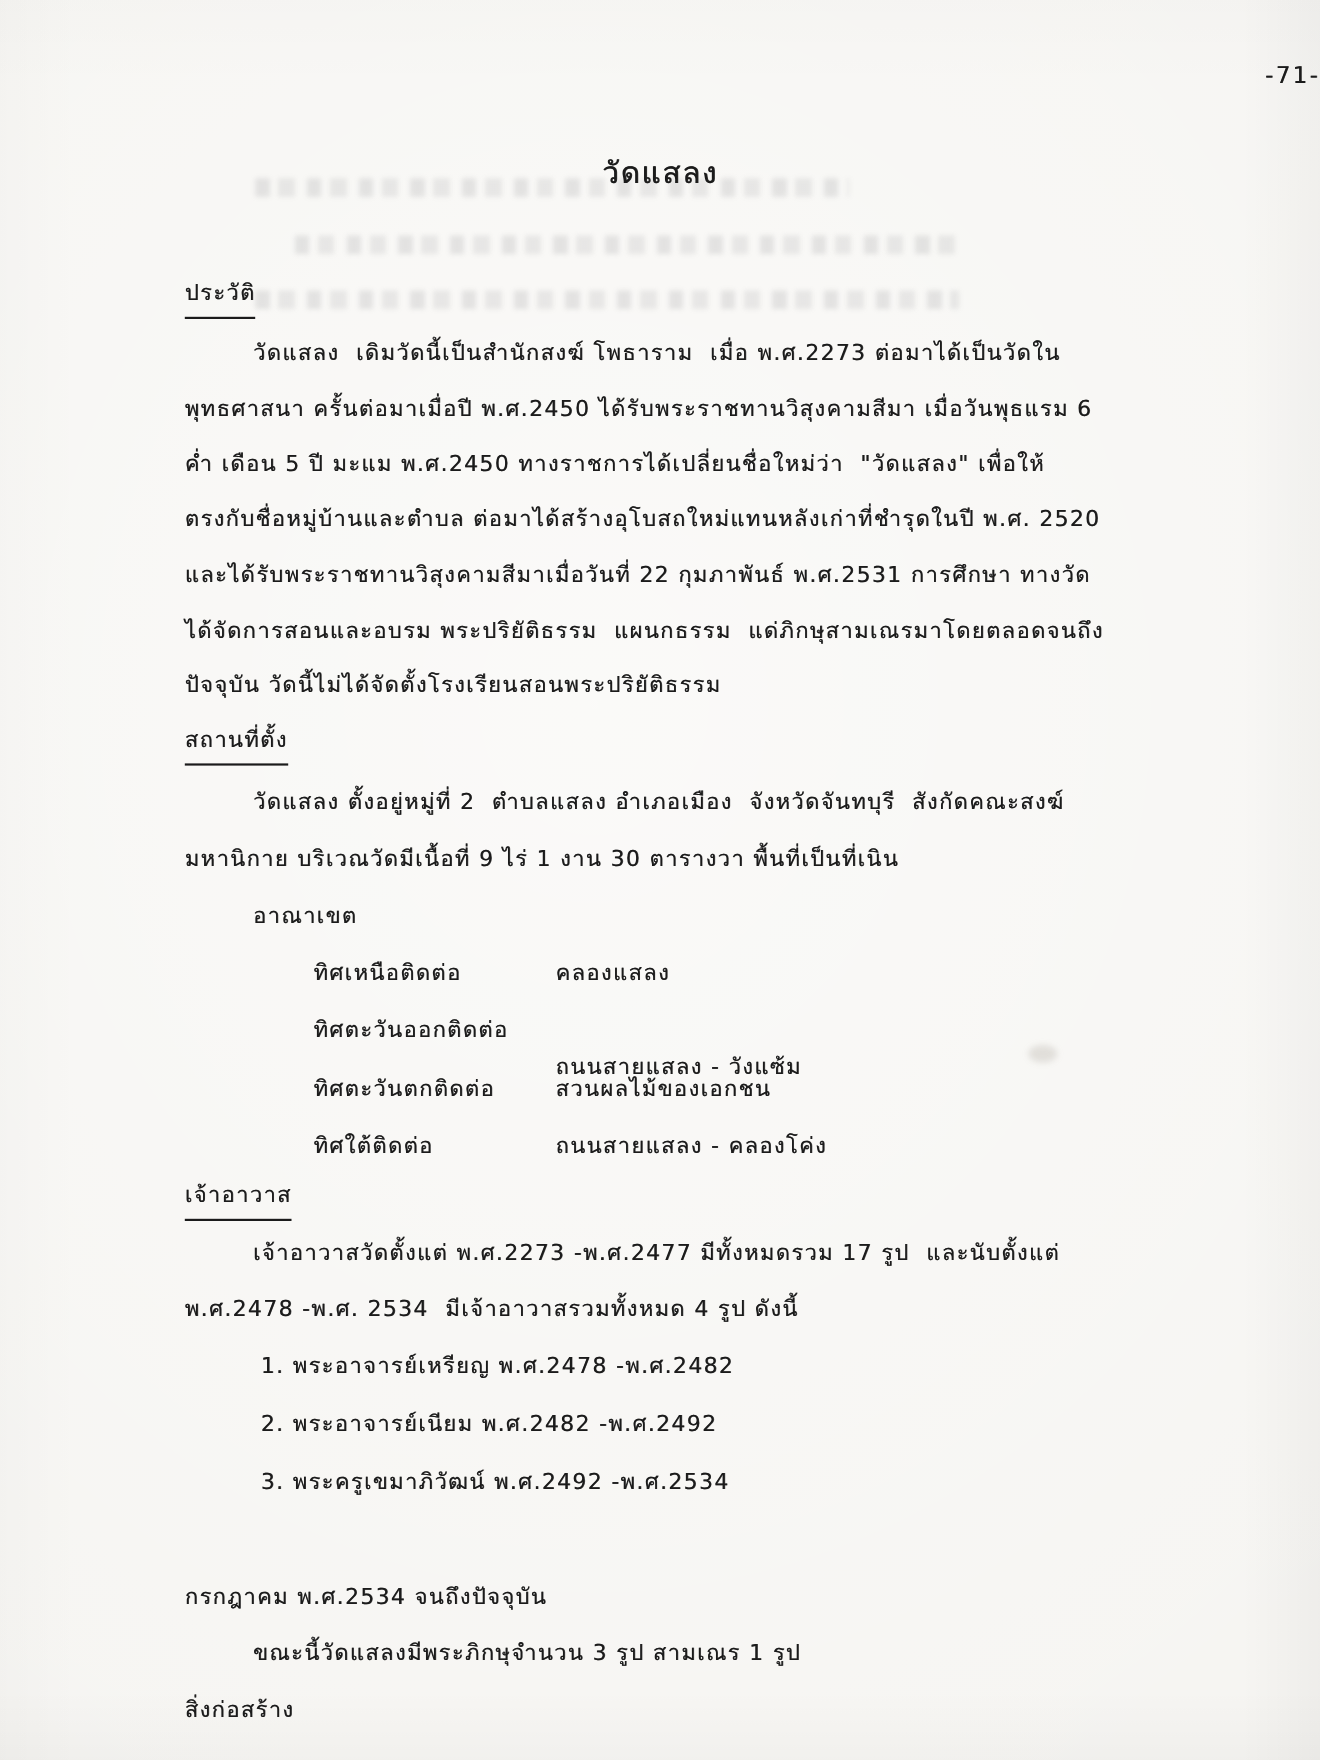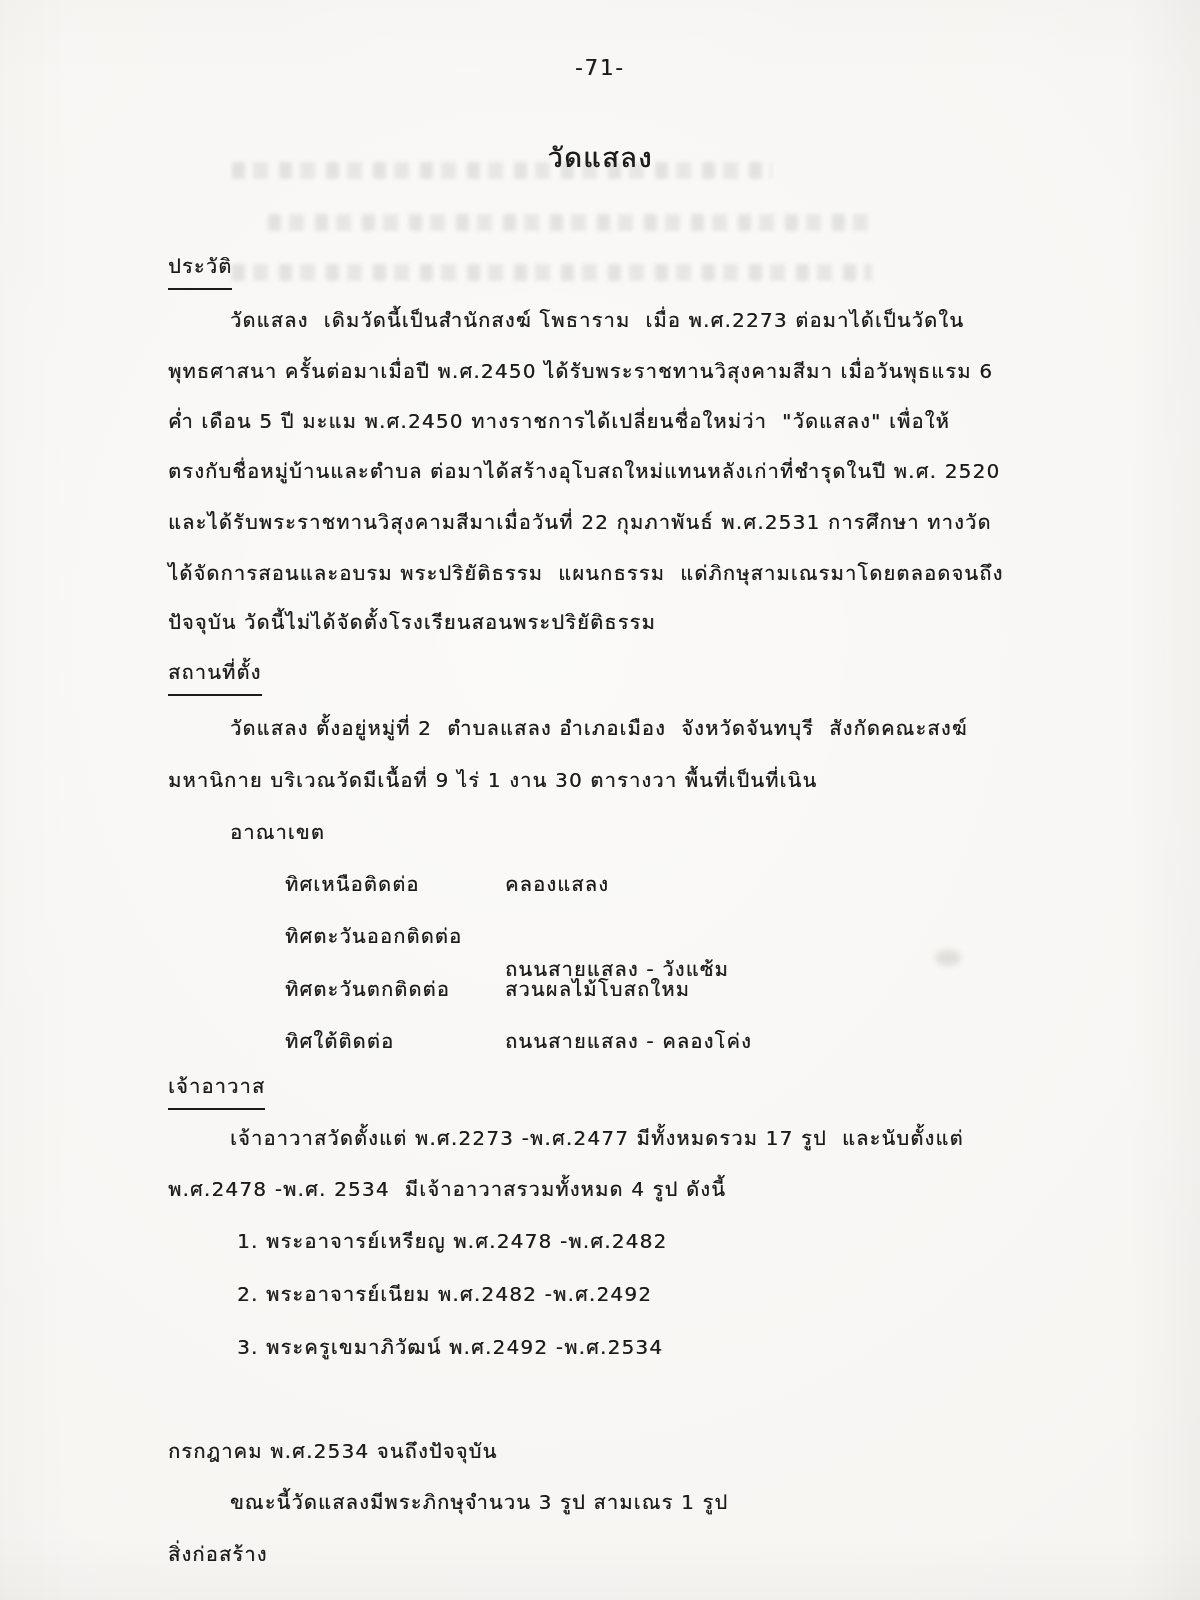--- a/index.html
+++ b/index.html
@@ -27,21 +27,21 @@
     font-size: 20px;
     line-height: 40px;
     letter-spacing: 1.2px;
     color: #1b1b1b;
     text-shadow: 0.4px 0 0 rgba(27,27,27,0.7);
   }
   .pageno {
     font-size: 21px;
     letter-spacing: 2px;
     left: 0; right: 0;
-    text-align: center;
+    text-align: right;
   }
   .doc-title {
     left: 0; right: 0;
     text-align: center;
     font-weight: 400;
     font-size: 27px;
     letter-spacing: 1.5px;
     text-shadow: 0.7px 0 0 rgba(27,27,27,0.9);
   }
   .heading {
@@ -108,21 +108,21 @@
 
   <div class="tline" style="left:230px; top:812px;">อาณาเขต</div>
 
   <div class="tline" style="left:285px; top:864px;">ทิศเหนือติดต่อ</div>
   <div class="tline" style="left:505px; top:864px;">คลองแสลง</div>
 
   <div class="tline" style="left:285px; top:916px;">ทิศตะวันออกติดต่อ</div>
   <div class="tline" style="left:505px; top:916px;margin-top:33px;">ถนนสายแสลง - วังแซ้ม</div>
 
   <div class="tline" style="left:285px; top:969px;">ทิศตะวันตกติดต่อ</div>
-  <div class="tline" style="left:505px; top:969px;">สวนผลไม้โบสถใหม</div>
+  <div class="tline" style="left:505px; top:969px;">สวนผลไม้ของเอกชน</div>
 
   <div class="tline" style="left:285px; top:1021px;">ทิศใต้ติดต่อ</div>
   <div class="tline" style="left:505px; top:1021px;">ถนนสายแสลง - คลองโค่ง</div>
 
   <div class="tline heading" style="left:168px; top:1066px;"><span>เจ้าอาวาส</span></div>
 
   <div class="tline" style="left:230px; top:1118px;">เจ้าอาวาสวัดตั้งแต่ พ.ศ.2273 -พ.ศ.2477 มีทั้งหมดรวม 17 รูป  และนับตั้งแต่</div>
   <div class="tline" style="left:168px; top:1169px;">พ.ศ.2478 -พ.ศ. 2534  มีเจ้าอาวาสรวมทั้งหมด 4 รูป ดังนี้</div>
 
   <div class="tline" style="left:237px; top:1221px;">1. พระอาจารย์เหรียญ พ.ศ.2478 -พ.ศ.2482</div>

